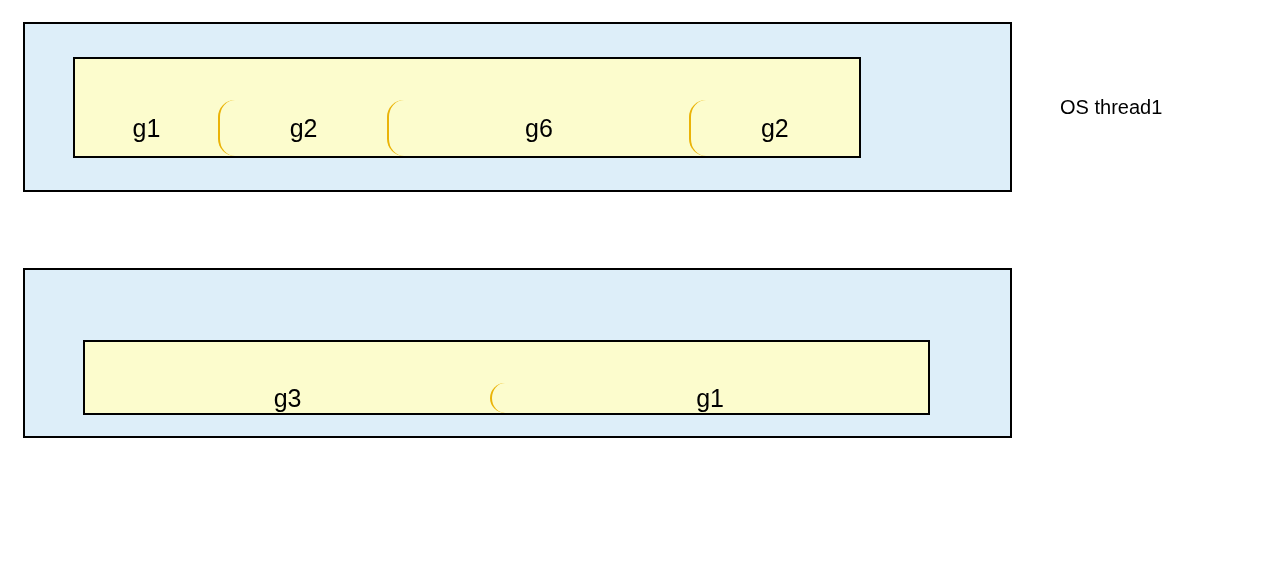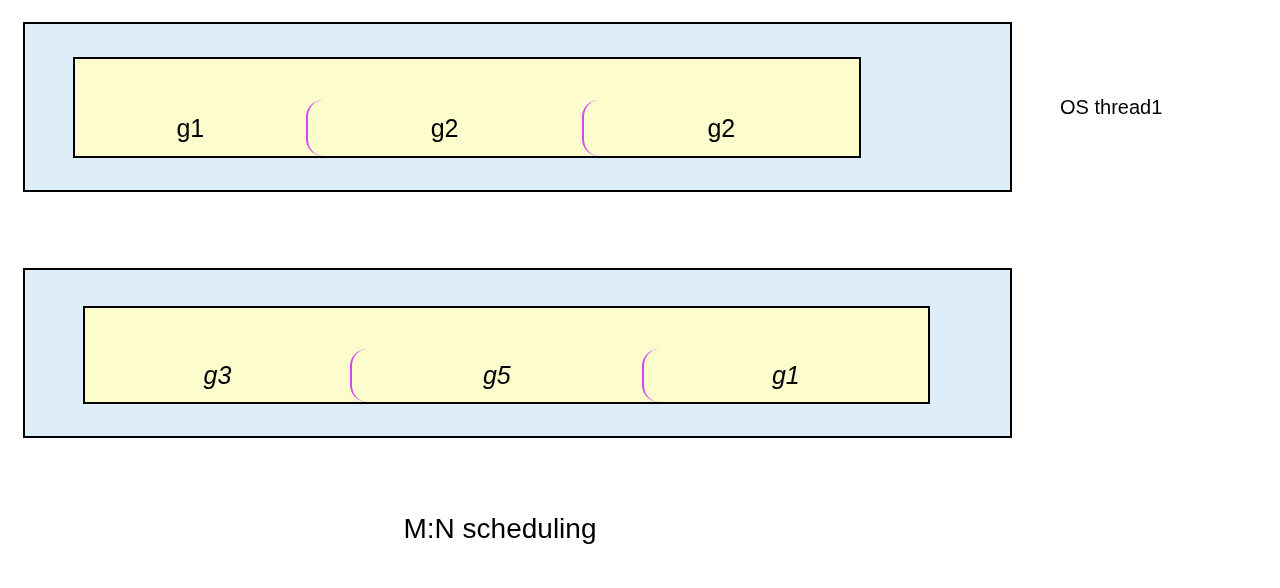--- a/index.html
+++ b/index.html
@@ -28,32 +28,32 @@
   .thread-box.t1 { top: 22px; }
   .thread-box.t2 { top: 268px; }
   .g-row {
     position: absolute;
     display: flex;
     box-sizing: border-box;
     border: 2px solid #000000;
     background: #fcfccd;
   }
   .t1 .g-row { left: 48px; top: 33px; width: 788px; height: 101px; }
-  .t2 .g-row { left: 58px; top: 36px; width: 847px; height: 98px; font-style: italic; }
+  .t2 .g-row { left: 58px; top: 70px; width: 847px; height: 75px; }
   .g-cell {
     box-sizing: border-box;
     display: flex;
     align-items: center;
     justify-content: center;
     font-size: 25px;
     line-height: 1;
     background: #fcfccd;
     margin-top: 41px;
   }
-  .g-cell + .g-cell { border-left: 2px solid #d946ef; border-radius: 17px; }
+  .g-cell + .g-cell { border-left: 2px solid #eab308; border-radius: 17px; }
   .t1 .c1 { flex-grow: 136; }
   .t1 .c2 { flex-grow: 165; }
   .t1 .c3 { flex-grow: 321; }
   .t1 .c4 { flex-grow: 166; }
   .t2 .c1 { flex-grow: 135; }
   .t2 .c2 { flex-grow: 149; }
   .t2 .c3 { flex-grow: 146; }
   .t2 .c4 { flex-grow: 417; }
   .thread-label {
     position: absolute;
@@ -81,36 +81,35 @@
 <div class="canvas">
 
   <div class="thread-box t1">
     <div class="g-row">
       <div class="g-cell c1">
         <span>g1</span>
       </div>
       <div class="g-cell c2">
         <span>g2</span>
       </div>
+      <div class="g-cell c3">
+        <span>g6</span>
+      </div>
       <div class="g-cell c4">
         <span>g2</span>
       </div>
     </div>
   </div>
   <div class="thread-label l1">OS thread1</div>
 
   <div class="thread-box t2">
     <div class="g-row">
       <div class="g-cell c1">
         <span>g3</span>
       </div>
-      <div class="g-cell c2">
-        <span>g5</span>
-      </div>
       <div class="g-cell c3">
         <span>g1</span>
       </div>
     </div>
   </div>
 
-  <div class="diagram-title">M:N scheduling</div>
 
 </div>
 
 </body></html>

